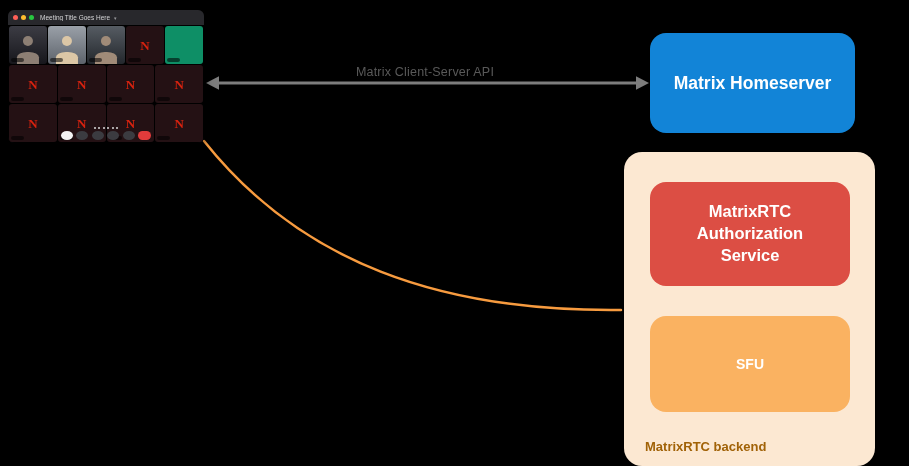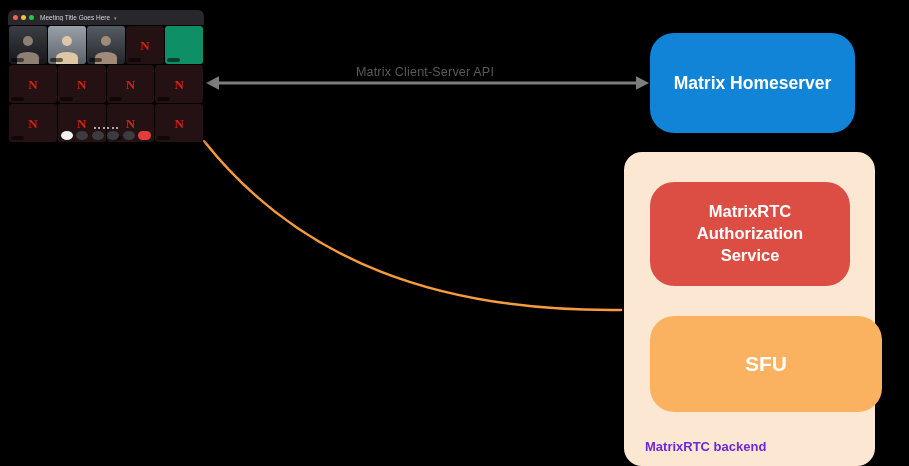--- a/index.html
+++ b/index.html
@@ -12,29 +12,29 @@
 
   
   .arrow-label{
     position:absolute;left:290px;top:65px;width:270px;text-align:center;
     font-size:12.5px;font-weight:400;color:#595959;letter-spacing:.2px;
   }
 
   
   .box{
     position:absolute;display:flex;align-items:center;justify-content:center;
-    border-radius:24px;color:#fff;font-weight:bold;text-align:center;
+    border-radius:16px;color:#fff;font-weight:bold;text-align:center;
   }
   .homeserver{left:650px;top:33px;width:205px;height:100px;font-size:17.5px;}
   .backend{
     position:absolute;left:624px;top:152px;width:251px;height:314px;border-radius:18px;
   }
   .auth{left:26px;top:30px;width:200px;height:104px;font-size:16.5px;line-height:1.32;}
   .auth span{white-space:pre-line;}
-  .sfu{left:26px;top:164px;width:232px;height:96px;font-size:21px;justify-content:center;}
+  .sfu{left:26px;top:164px;width:200px;height:96px;font-size:14px;justify-content:center;}
   .backend-label{
     position:absolute;left:21px;top:287px;font-size:13px;font-weight:bold;color:#9b9b9b;
   }
 
   
   .call-window{
     position:absolute;left:8px;top:10px;width:196px;height:133px;border-radius:6px;
     background:#0d0d10;overflow:hidden;box-shadow:0 2px 8px rgba(0,0,0,.6);
   }
   .titlebar{
@@ -195,16 +195,16 @@
 
   <div class="backend" id="backend-box" style="background: rgb(252, 232, 210); padding-left: 7px;">
     <div class="box auth" id="auth-box" style="background: rgb(220, 78, 68);">
       <span>MatrixRTC
 Authorization
 Service</span>
     </div>
     <div class="box sfu" id="sfu-box" style="background: rgb(250, 178, 97);">
       <span>SFU</span>
     </div>
-    <div class="backend-label" id="backend-label" style="color: #6d28d9;">MatrixRTC backend</div>
+    <div class="backend-label" id="backend-label" style="color: #a16207;">MatrixRTC backend</div>
   </div>
 
 </div>
 
 </body></html>

